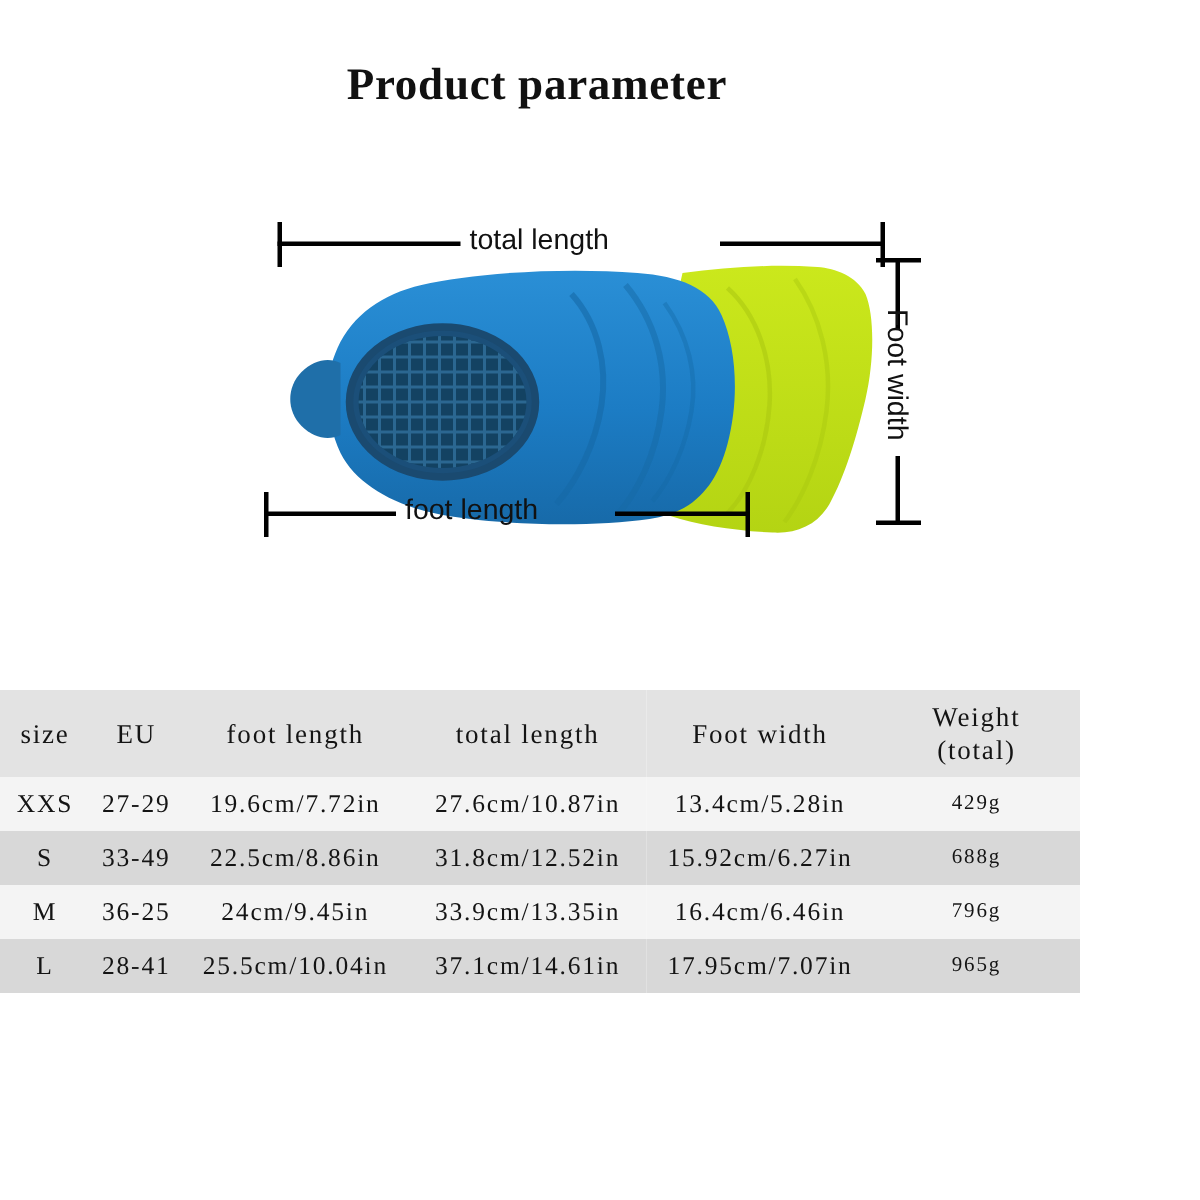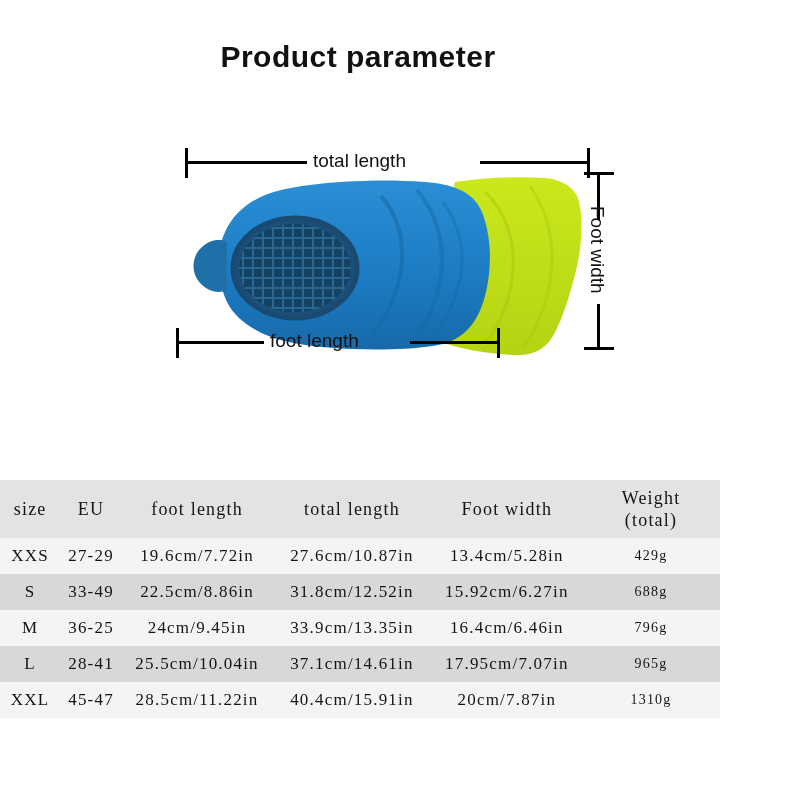--- a/index.html
+++ b/index.html
@@ -19,21 +19,21 @@
     width: 800px;
     height: 800px;
     background: #ffffff;
   }
   .title {
     position: absolute;
     top: 40px;
     left: 0;
     width: 716px;
     text-align: center;
-    font-family: Liberation Sans, sans-serif;
+    font-family: Liberation Serif, serif;
     font-weight: bold;
     font-size: 30px;
     color: #111111;
     letter-spacing: 0.5px;
   }
 
   
   .diagram {
     position: absolute;
     top: 110px;
@@ -80,21 +80,20 @@
   
   .table {
     position: absolute;
     left: 0;
     top: 460px;
     width: 720px;
     border-collapse: collapse;
     font-family: "Liberation Serif", serif;
     font-size: 17px;
     color: #141414;
-    margin-top: 20px;
   }
   .table th, .table td {
     text-align: center;
     vertical-align: middle;
     padding: 0;
     height: 36px;
     border: none;
     letter-spacing: 1.2px;
   }
   .table thead th {
@@ -250,24 +249,16 @@
         <td class="wcell">796g</td>
       </tr>
       <tr>
         <td>L</td>
         <td>28-41</td>
         <td>25.5cm/10.04in</td>
         <td>37.1cm/14.61in</td>
         <td>17.95cm/7.07in</td>
         <td class="wcell">965g</td>
       </tr>
-      <tr>
-        <td>XXL</td>
-        <td>45-47</td>
-        <td>28.5cm/11.22in</td>
-        <td>40.4cm/15.91in</td>
-        <td>20cm/7.87in</td>
-        <td class="wcell">1310g</td>
-      </tr>
     </tbody>
   </table>
 
 </div>
 
 </body></html>

